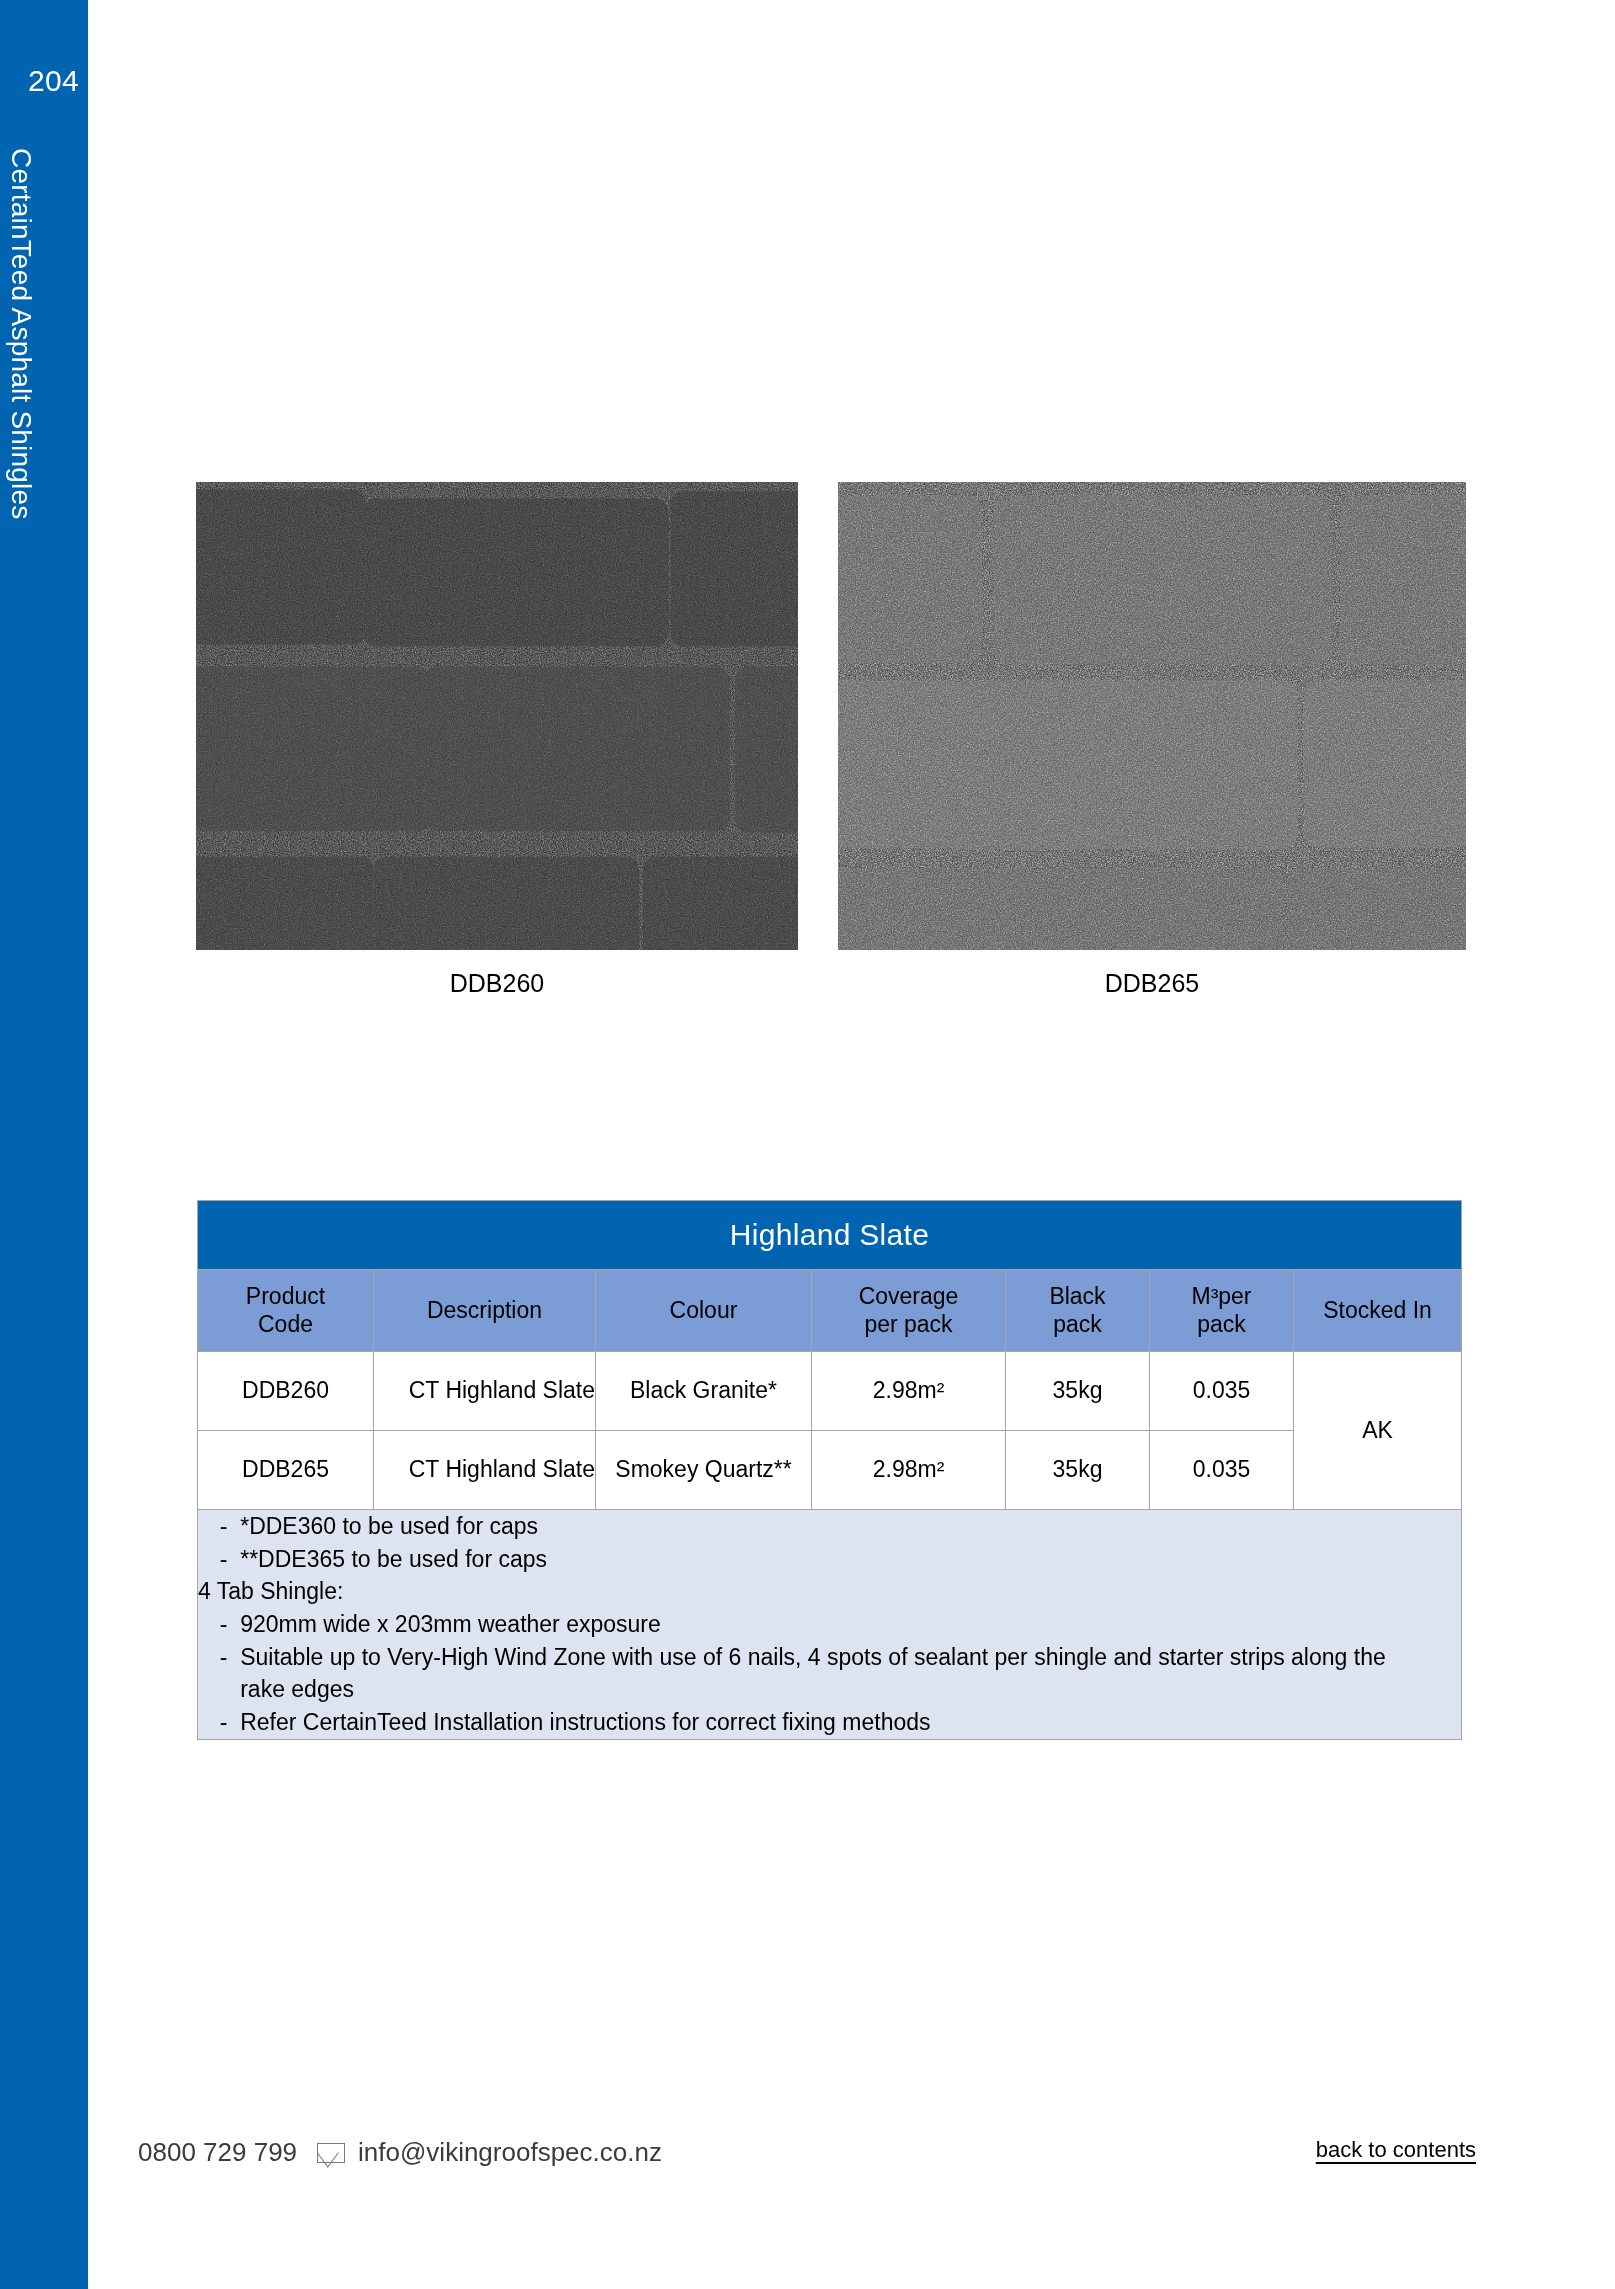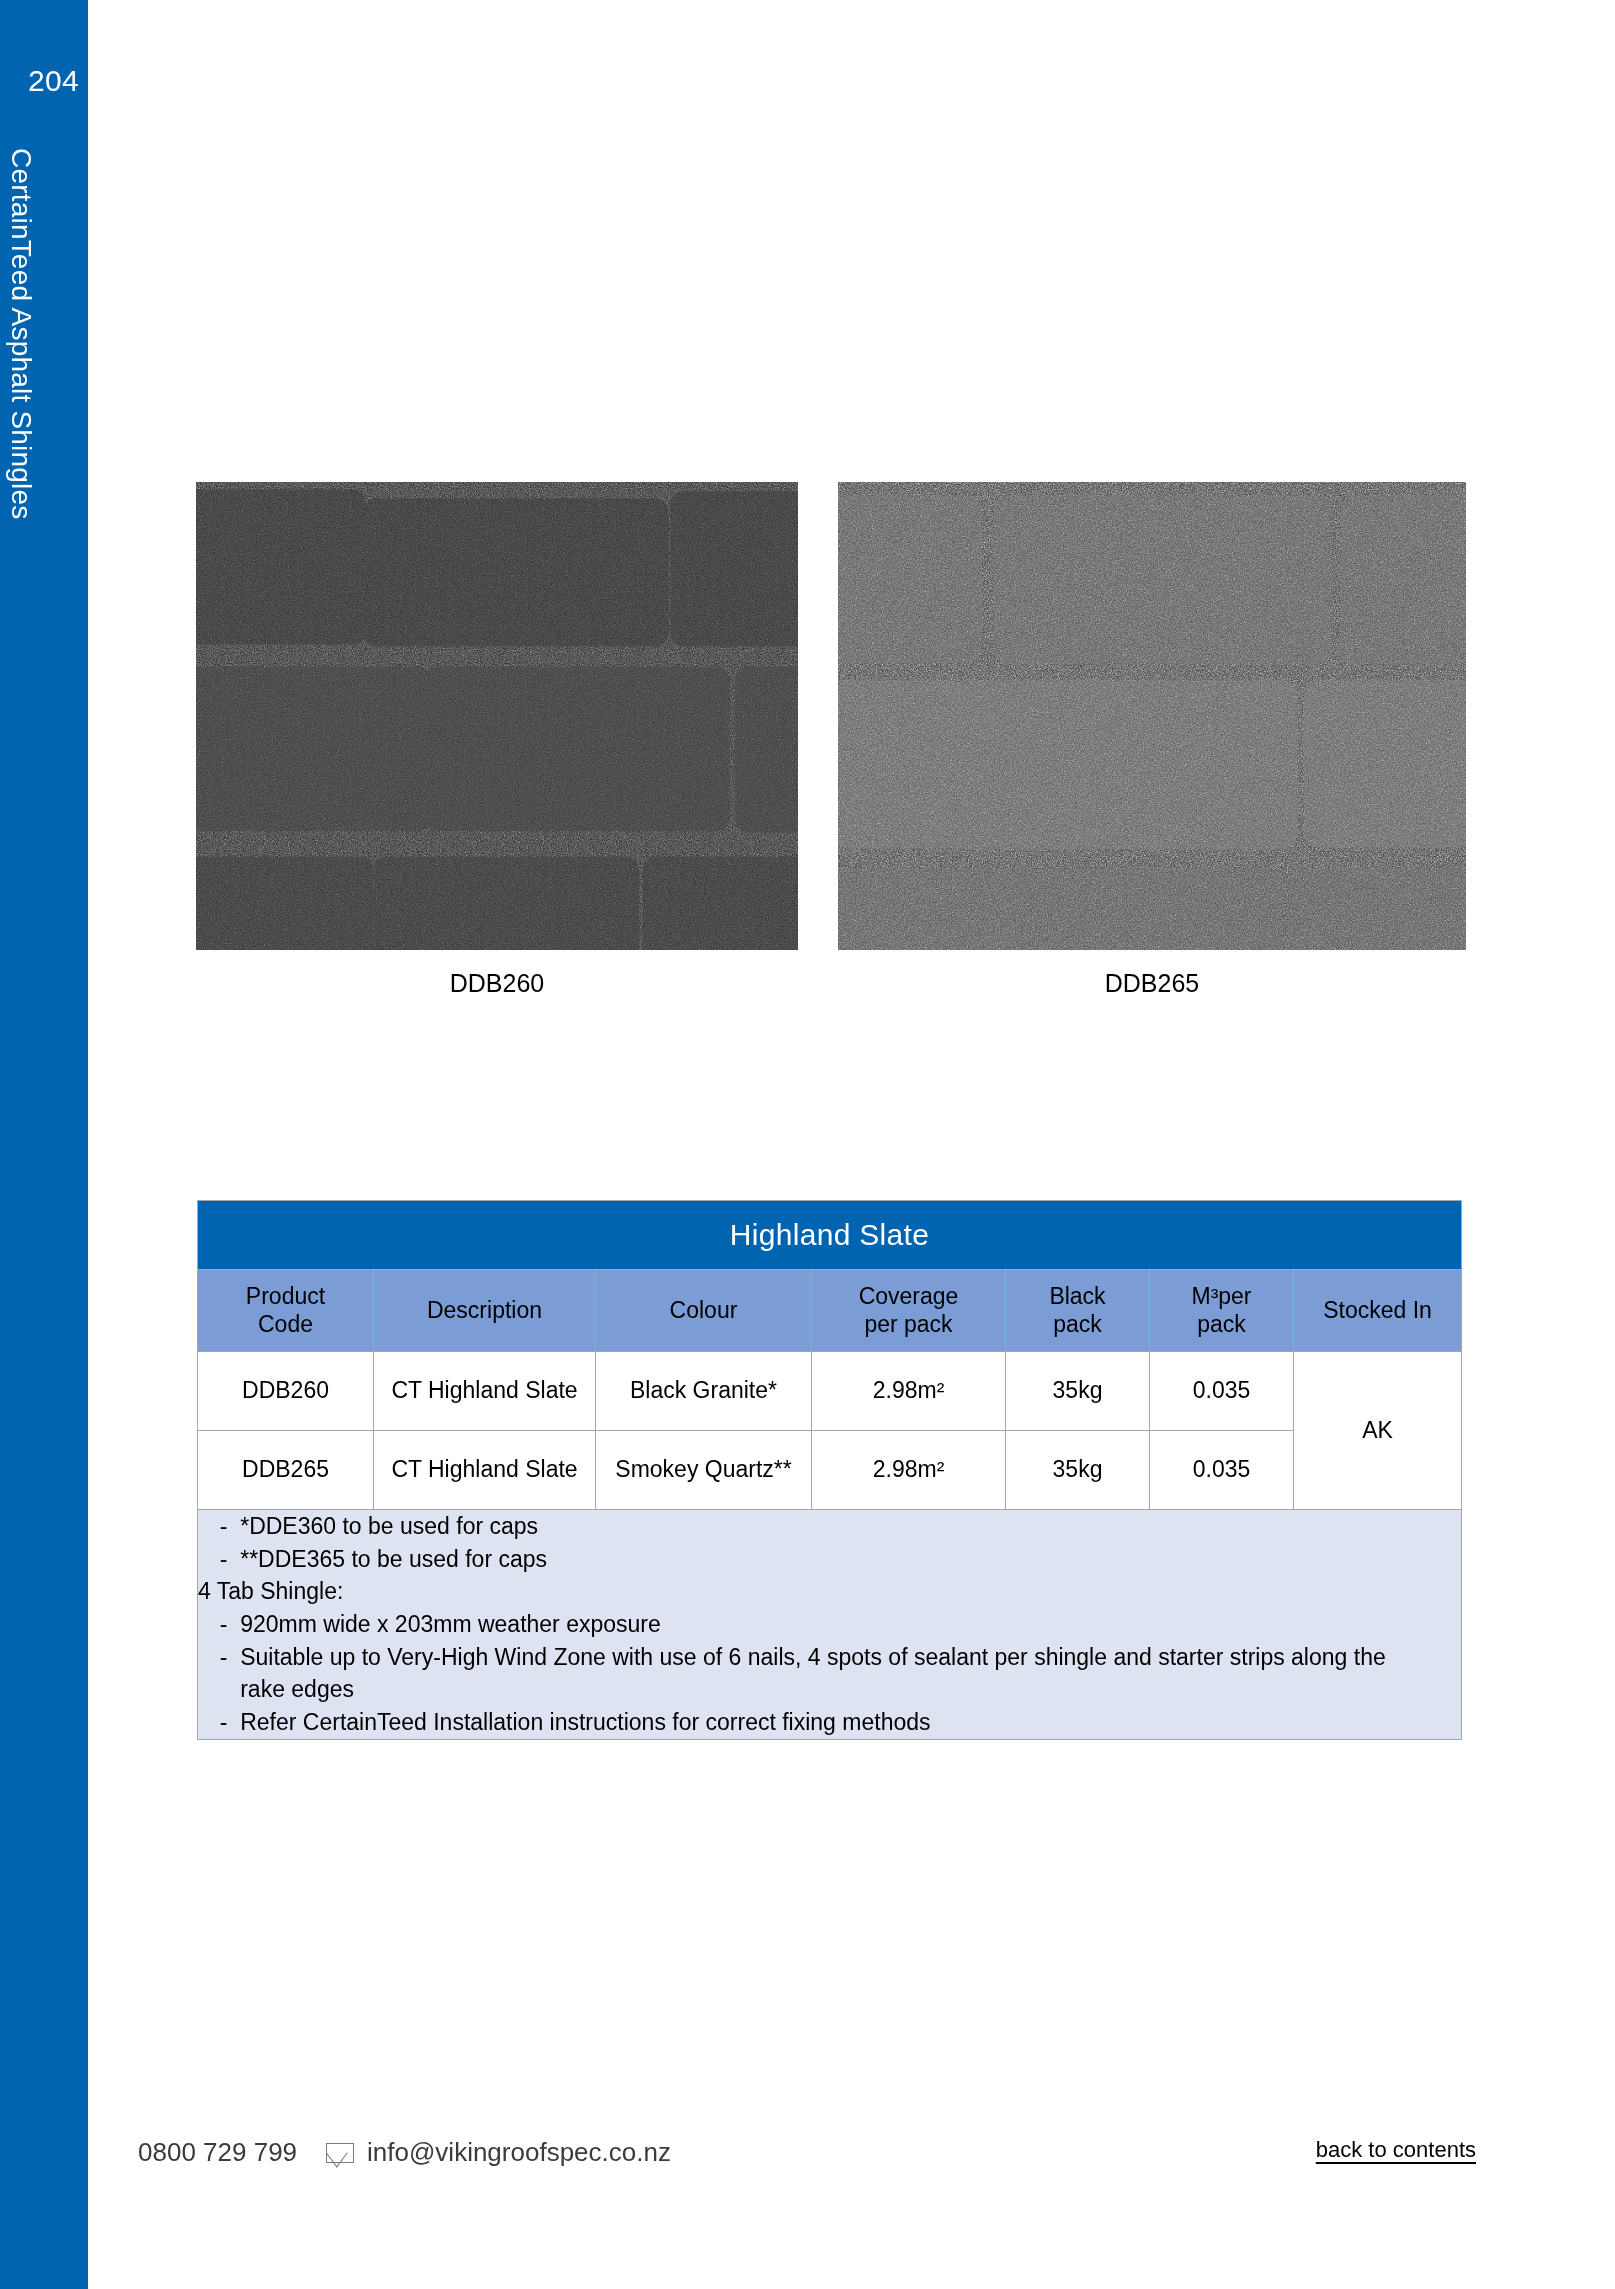--- a/index.html
+++ b/index.html
@@ -114,21 +114,21 @@
     padding: 3.7px 1.8px;
   }
   .tbl-body td {
     background: #ffffff;
     text-align: center;
     height: 78px;
     line-height: 1.18;
     padding: 7.4px 3.7px;
     vertical-align: top;
   }
-  .tbl-body td.cell-desc { text-align: center; padding-left: 13px; margin-top: 29px; }
+  .tbl-body td.cell-desc { text-align: right; padding-left: 13px; margin-top: 29px; }
   .tbl-body td.cell-stock { vertical-align: middle; }
 
   #notes-cell {
     background: #dee3f2;
     padding: 13px 0 16.6px 0;
     vertical-align: top;
     text-align: left;
   }
   .note-line {
     display: flex;
@@ -162,21 +162,21 @@
   #footer-contact {
     position: absolute;
     left: 0;
     top: 0;
     display: flex;
     align-items: center;
     font-size: 26px;
     color: #3b3b3b;
     white-space: nowrap;
   }
-  #footer-phone { margin-right: 29px; }
+  #footer-phone { margin-right: 20px; }
   #mail-icon {
     display: inline-block;
     width: 28px;
     height: 20px;
     border: 1.8px solid #7a7a7a;
     position: relative;
     margin-right: 13px;
     box-sizing: border-box;
     background: #ffffff;
   }

